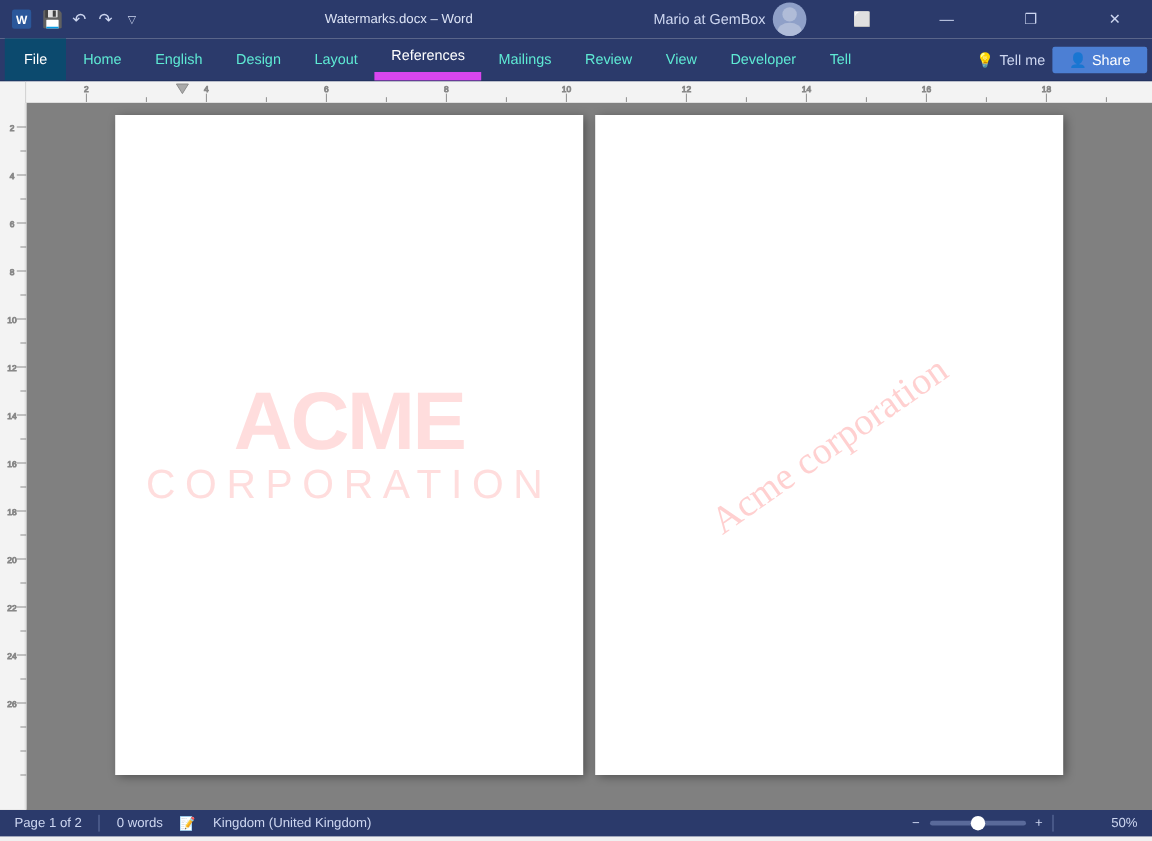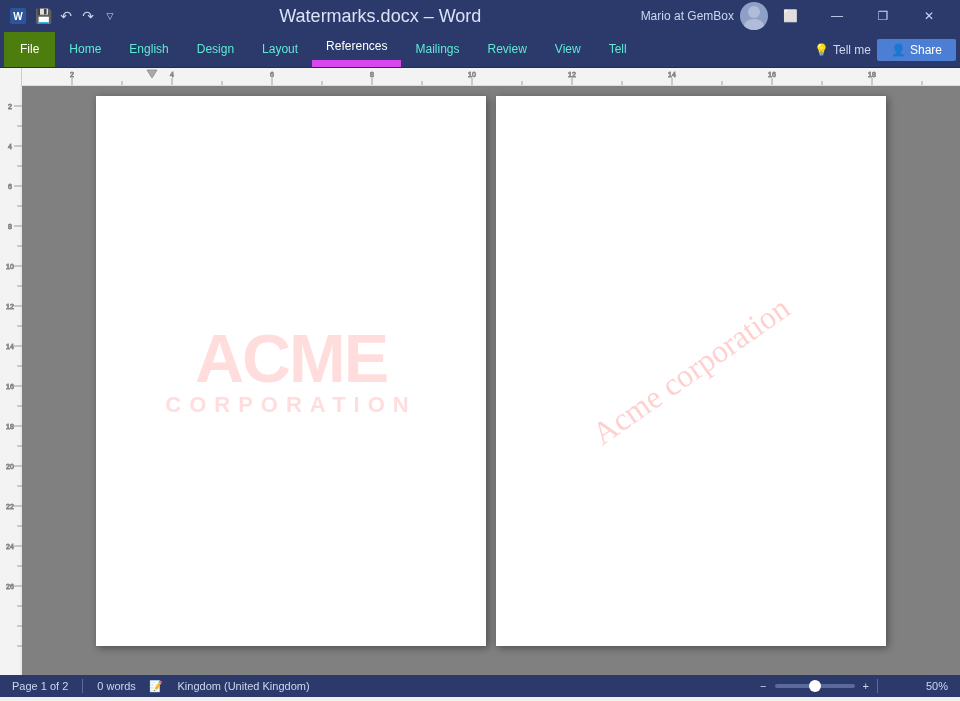--- a/index.html
+++ b/index.html
@@ -9,22 +9,22 @@
     .title-bar {
       background: #2b3a6b;
       height: 32px;
       display: flex;
       align-items: center;
       justify-content: space-between;
       padding: 0 8px;
       color: white;
     }
     .title-bar-left { display: flex; align-items: center; gap: 6px; }
-    .title-bar-center { font-size: 18px; color: #dce3f5; }
-    .title-bar-right { display: flex; align-items: center; gap: 0; }
+    .title-bar-center { font-size: 11px; color: #dce3f5; }
+    .title-bar-right { display: flex; align-items: center; gap: 24px; }
     .title-bar-icon { width: 20px; height: 20px; display: flex; align-items: center; justify-content: center; color: #cdd6f0; font-size: 14px; cursor: pointer; }
     .title-bar-btn { width: 46px; height: 32px; display: flex; align-items: center; justify-content: center; color: #cdd6f0; font-size: 12px; cursor: pointer; }
     .user-info { display: flex; align-items: center; gap: 6px; color: #cdd6f0; font-size: 12px; }
     .user-avatar { width: 28px; height: 28px; border-radius: 50%; background: #8fa0c8; display: flex; align-items: center; justify-content: center; overflow: hidden; }
     .quick-access { display: flex; align-items: center; gap: 2px; }
 
     
     .ribbon {
       background: #2b3a6b;
       height: 36px;
@@ -36,21 +36,21 @@
     .ribbon-tab {
       padding: 0 14px;
       display: flex;
       align-items: center;
       color: #5eead4;
       font-size: 12px;
       cursor: pointer;
       border-bottom: 2px solid transparent;
     }
     .ribbon-tab.active { color: white; border-bottom: 7px solid #d946ef; }
-    .ribbon-tab.file { background: #4d7c0f; color: white; padding: 12px 16px; }
+    .ribbon-tab.file { background: #0c4a6e; color: white; padding: 12px 16px; }
     .ribbon-right { margin-left: auto; display: flex; align-items: center; gap: 6px; }
     .tell-me { display: flex; align-items: center; gap: 4px; color: #cdd6f0; font-size: 12px; }
     .share-btn { background: #4c7fd4; color: white; border: none; padding: 4px 14px; border-radius: 2px; font-size: 12px; cursor: pointer; display: flex; align-items: center; gap: 4px; }
 
     
     .ruler-container { display: flex; height: 18px; background: #f3f3f3; border-bottom: 1px solid #ddd; }
     .ruler-corner { width: 22px; height: 18px; background: #f3f3f3; border-right: 1px solid #ccc; flex-shrink: 0; display: flex; align-items: center; justify-content: center; }
     .ruler { flex: 1; background: #f3f3f3; position: relative; overflow: hidden; }
     .ruler-svg { width: 100%; height: 18px; }
 
@@ -83,22 +83,22 @@
     }
     .watermark-acme-text1 {
       font-size: 68px;
       font-weight: 900;
       color: rgba(255, 180, 180, 0.45);
       letter-spacing: -2px;
       font-family: Arial Black, Arial, sans-serif;
       line-height: 1;
     }
     .watermark-acme-text2 {
-      font-size: 22px;
-      font-weight: 700;
+      font-size: 34px;
+      font-weight: 400;
       color: rgba(255, 180, 180, 0.45);
       letter-spacing: 8px;
       font-family: Arial, sans-serif;
     }
 
     .watermark-diagonal {
       position: absolute;
       top: 50%;
       left: 50%;
       transform: translate(-50%, -50%) rotate(-35deg);
@@ -167,20 +167,21 @@
 <div class="ribbon">
   <div class="ribbon-tab file">File</div>
   <div class="ribbon-tab">Home</div>
   <div class="ribbon-tab">English</div>
   <div class="ribbon-tab">Design</div>
   <div class="ribbon-tab">Layout</div>
   <div class="ribbon-tab active">References</div>
   <div class="ribbon-tab">Mailings</div>
   <div class="ribbon-tab">Review</div>
   <div class="ribbon-tab">View</div>
+  <div class="ribbon-tab">Developer</div>
   <div class="ribbon-tab">Tell</div>
   <div class="ribbon-right">
     <div class="tell-me">
       <span>💡</span>
       <span>Tell me</span>
     </div>
     <button class="share-btn">
       <span>👤</span>
       <span>Share</span>
     </button>

